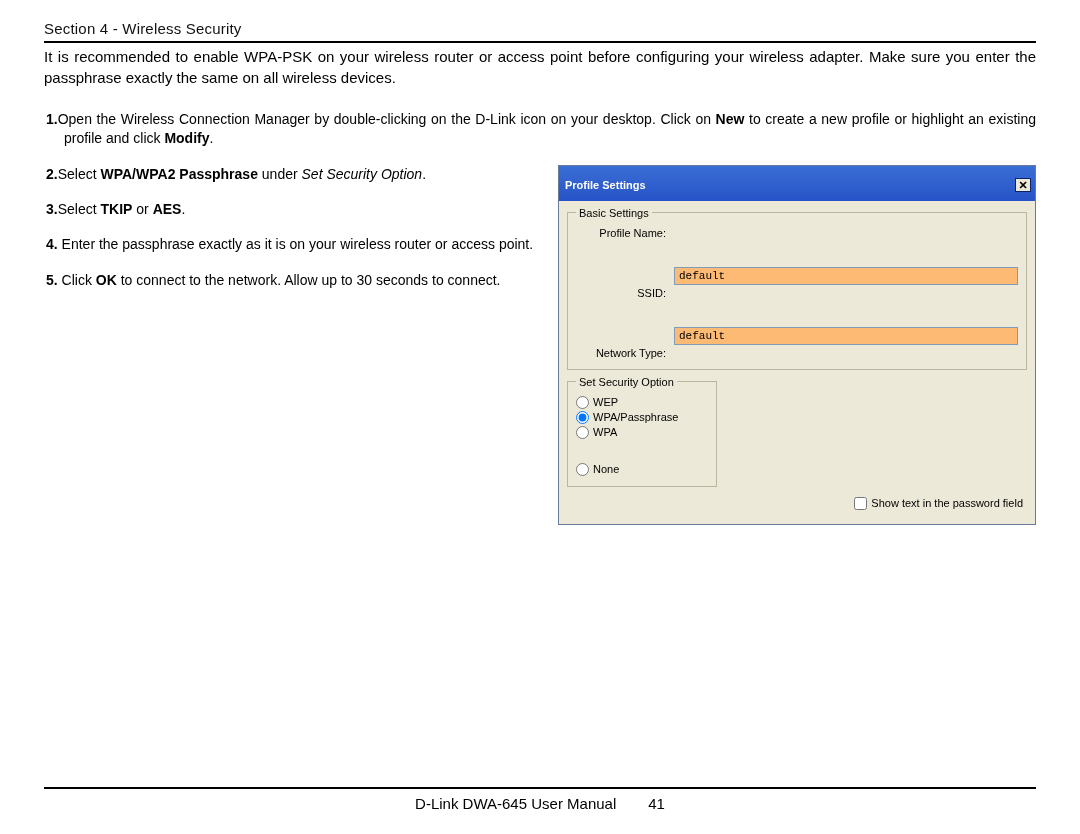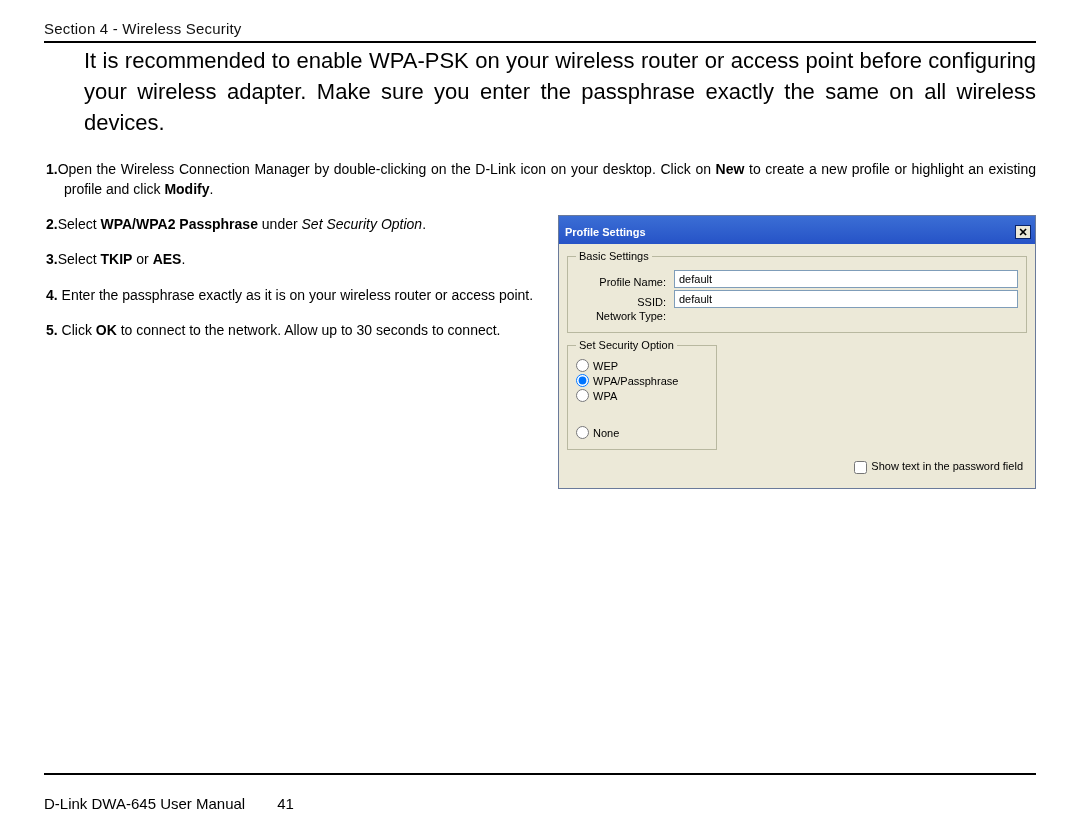--- a/index.html
+++ b/index.html
@@ -14,46 +14,46 @@
   }
   .sec-header {
     font-size: 15px;
     font-family: "Helvetica Neue", Arial, sans-serif;
     letter-spacing: 0.2px;
     color: #111;
     padding-bottom: 4px;
     border-bottom: 2px solid #000;
     margin-bottom: 3px;
   }
-  .intro { font-size: 22px; line-height: 1.4; text-align: justify; margin-bottom: 22px; margin-left: 40px; }
+  .intro { font-size: 15px; line-height: 1.4; text-align: justify; margin-bottom: 22px; }
 
   .step { font-size: 14px; line-height: 1.38; text-align: justify; margin-bottom: 16px; padding-left: 20px; text-indent: -18px; }
   .right-col { float: right; width: 478px; margin-left: 14px; margin-top: 0; }
 
   
   .dlg { border: 1px solid #6a7a9a; background: #ece9d8; font-family: Tahoma, Arial, sans-serif; font-size: 11px; color:#000; }
-  .titlebar { height: 28px; background: linear-gradient(#3b6ed5,#2653c7); color:#fff; font-weight:bold; padding: 3px 4px 0 6px; display:flex; justify-content:space-between; align-items:center; }
+  .titlebar { height: 35px; background: linear-gradient(#3b6ed5,#2653c7); color:#fff; font-weight:bold; padding: 3px 4px 0 6px; display:flex; justify-content:space-between; align-items:center; }
   .titlebar .x { width:16px; height:14px; background:#ece9d8; border:1px solid #0a246a; text-align:center; font-weight:bold; line-height:12px; color:#000; font-size:11px;}
   .dlg-body { padding: 6px 8px 8px 8px; border-radius: 21px; }
   fieldset.w { border:1px solid #b8b8a0; padding: 6px 8px 8px 8px; margin-bottom:6px; background:#ece9d8; }
   fieldset.w > legend { font-size:11px; padding:0 3px; }
-  .row { display:flex; align-items:flex-end; margin: 2px 0; }
+  .row { display:flex; align-items:flex-start; margin: 2px 0; }
   .lbl { width: 90px; text-align:right; margin-right: 8px; font-size:11px; }
-  .txt { flex:1; height:18px; border:1px solid #7f9db9; background:#ffffff; padding:1px 4px; font-size:11px; font-family:Liberation Sans, sans-serif; }
+  .txt { flex:1; height:18px; border:1px solid #7f9db9; background:#fdba74; padding:1px 4px; font-size:11px; font-family:Liberation Mono, monospace;margin-top:40px; }
   .radio { margin-right:4px; }
   .rlab { font-size:11px; margin-right: 28px; }
   .two-cols { display:flex; gap:14px; }
   .two-cols > fieldset { flex:1; }
   .sec-col { flex: 0 0 150px !important; }
   .keybox { width:100%; height:18px; border:1px solid #7f9db9; background:#fff; font-size:11px; padding:1px 4px; font-family:Tahoma,Arial,sans-serif; }
   .chk-row { text-align:right; font-size:11px; margin: 4px 4px 6px 0; }
   .chk-row input { vertical-align:middle; margin-right:4px; }
   .btns { text-align:right; padding-right:4px; }
   .btn { width:72px; height:20px; border:1px solid #707070; background: linear-gradient(#fdfdfb,#ece9d8); font-family:Tahoma,Arial,sans-serif; font-size:11px; margin-left:6px; padding:0; }
-  .footer { position:absolute; left:44px; right:44px; bottom:22px; font-size:15px; font-family:"Helvetica Neue",Arial,sans-serif; border-top:2px solid #000; padding-top:20px; display:flex; justify-content:flex-start;gap:32px;}
+  .footer { position:absolute; left:44px; right:44px; bottom:22px; font-size:15px; font-family:"Helvetica Neue",Arial,sans-serif; border-top:2px solid #000; padding-top:6px; display:flex; justify-content:center;gap:32px;}
   .underline { text-decoration: underline; }
 </style>
 </head>
 <body>
 
 <div class="sec-header">Section 4 - Wireless Security</div>
 
 <p class="intro">It is recommended to enable WPA-PSK on your wireless router or access point before configuring your wireless adapter. Make sure you enter the passphrase exactly the same on all wireless devices.</p>
 
 <p class="step">

